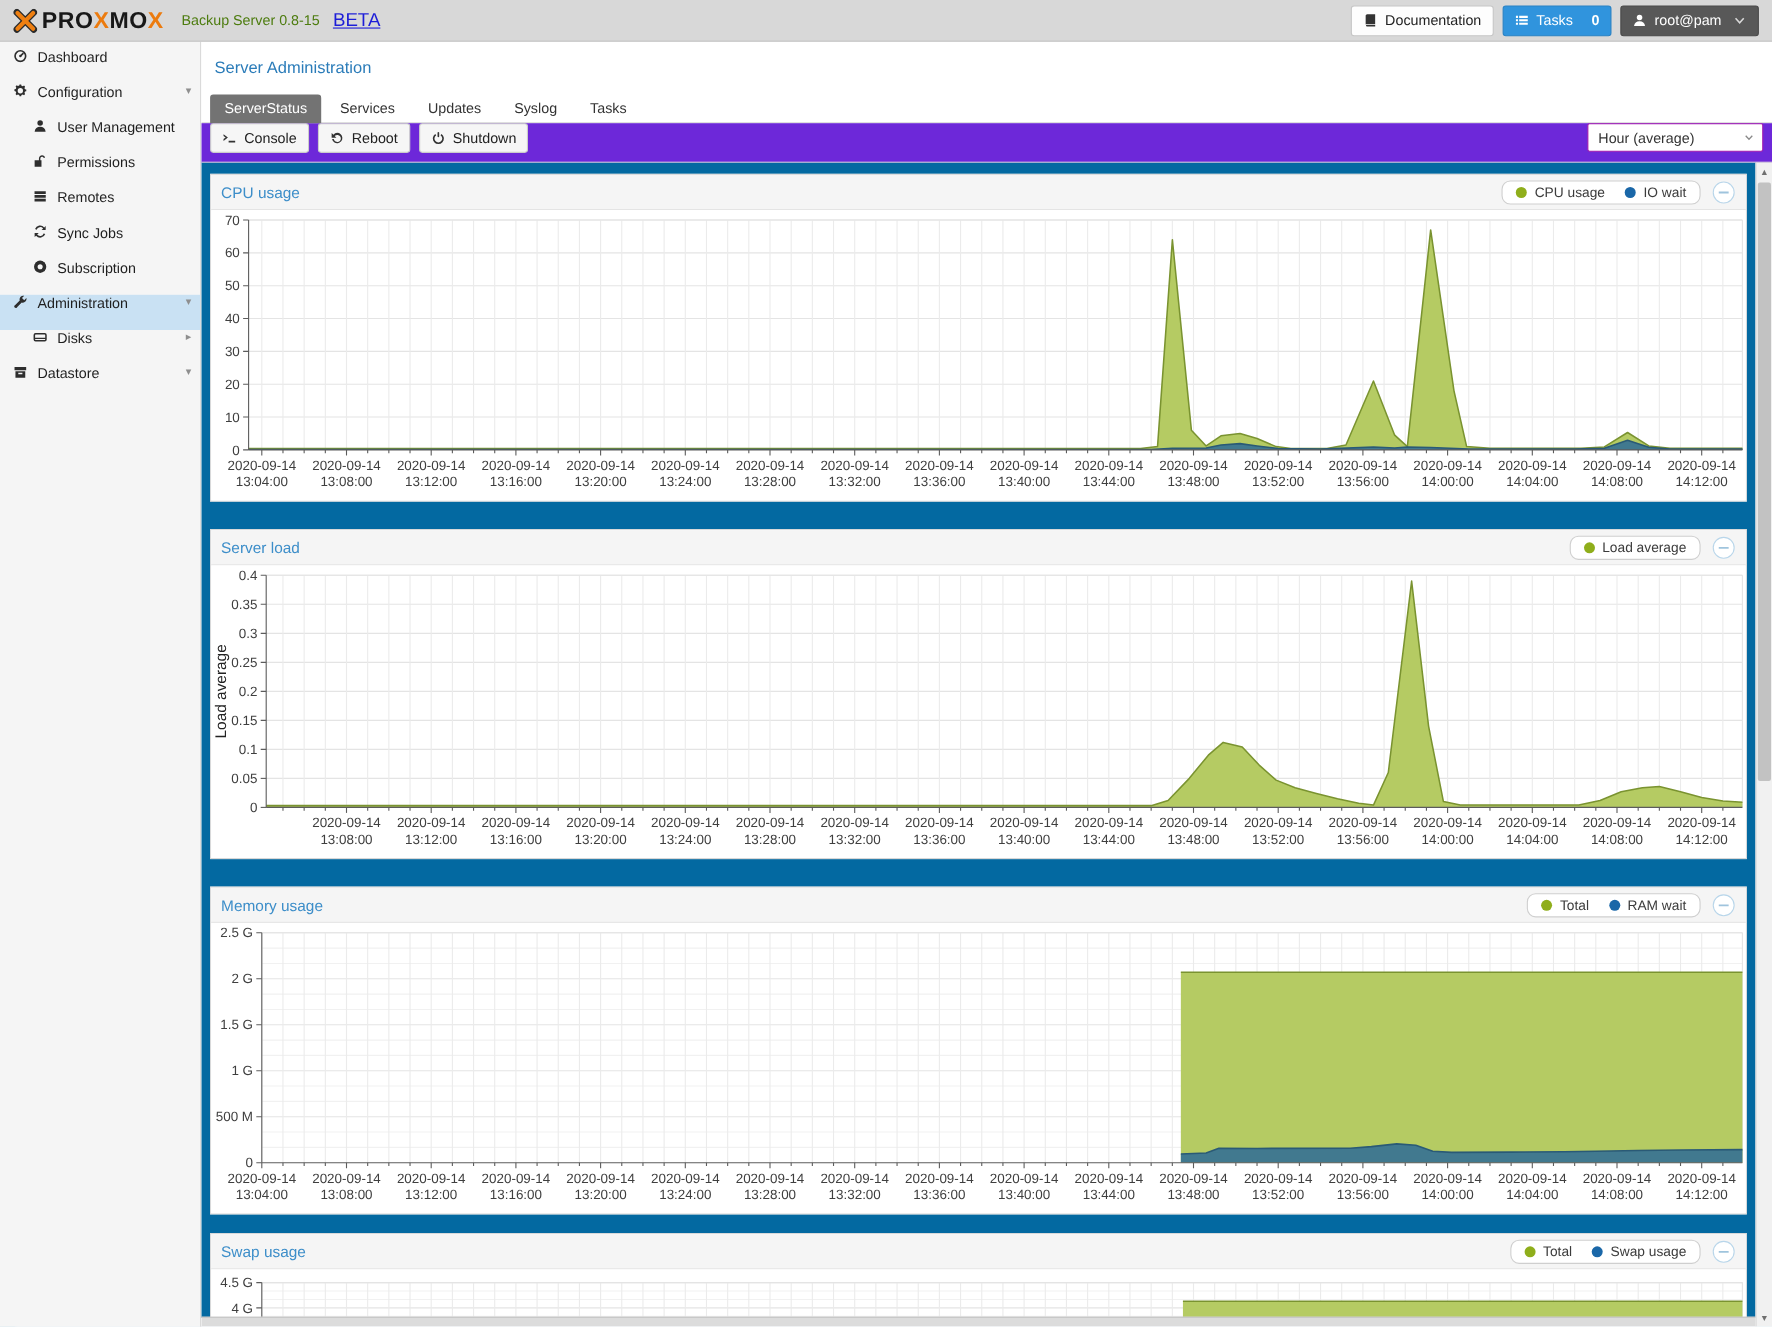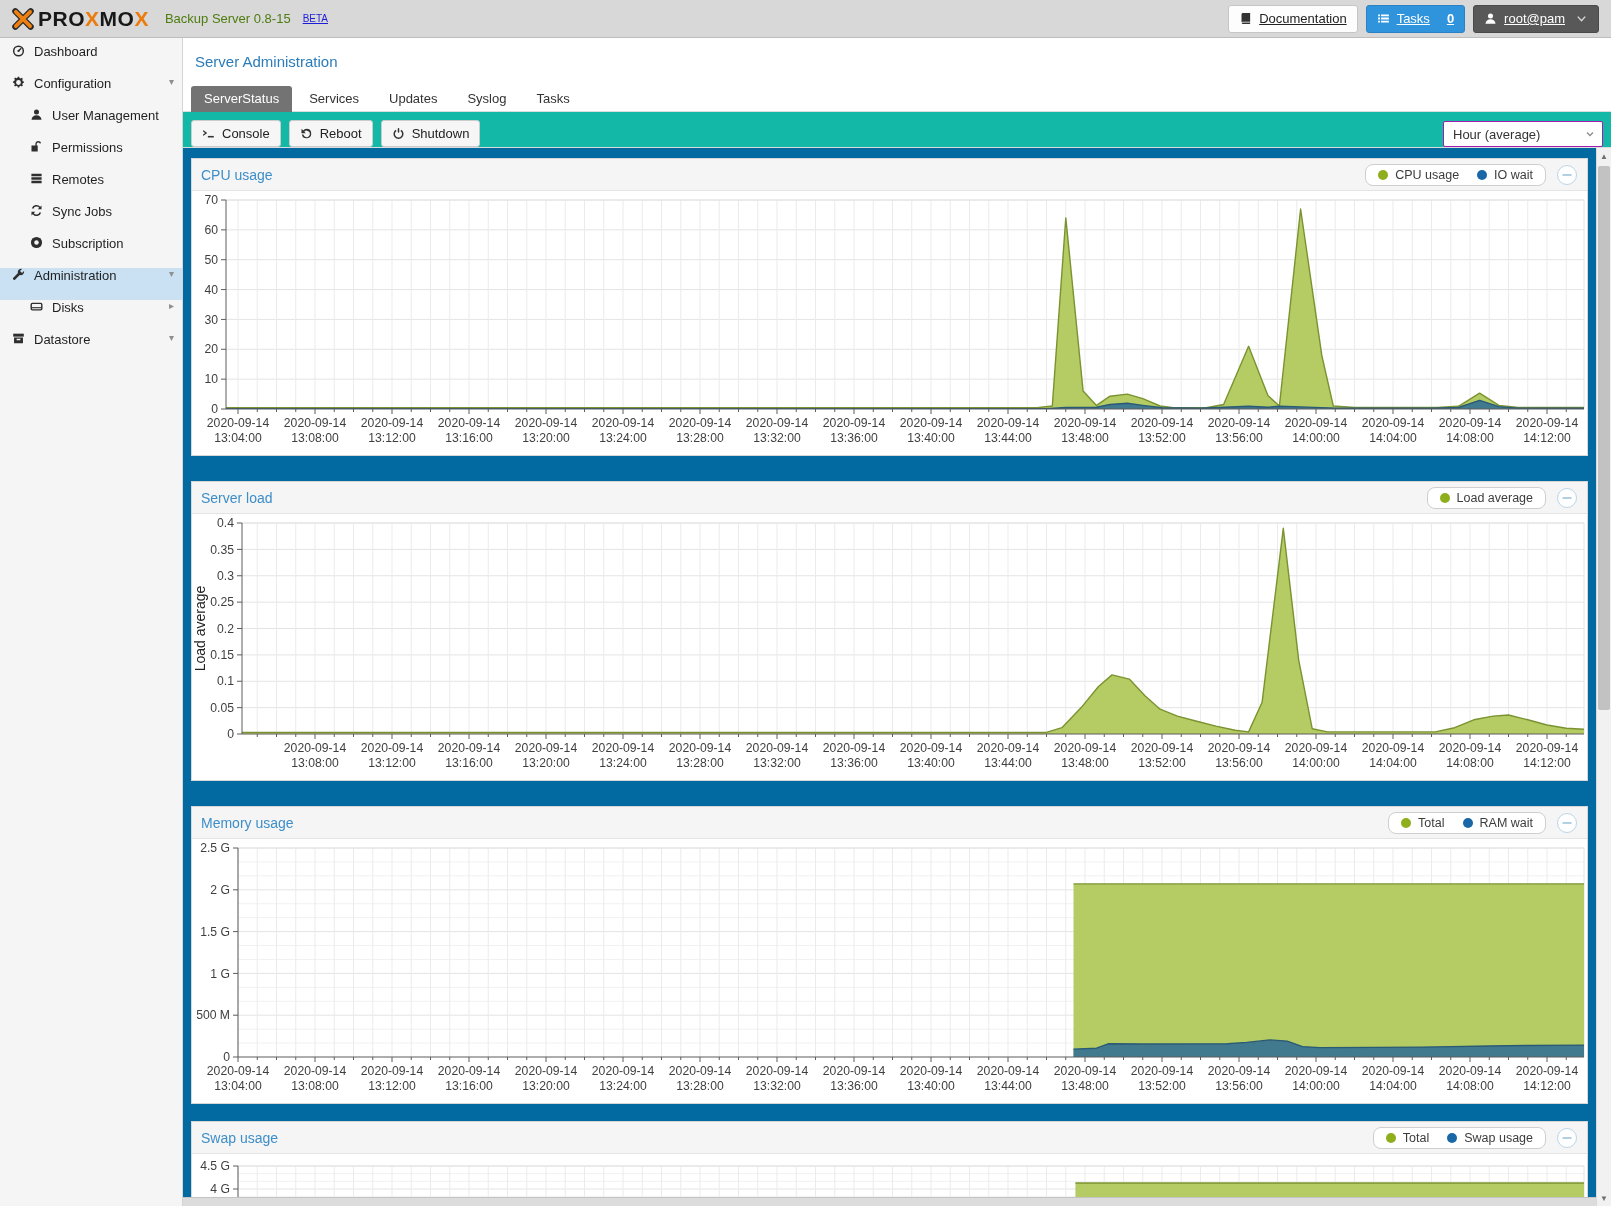--- a/index.html
+++ b/index.html
@@ -5,23 +5,23 @@
   html,body{margin:0;padding:0;background:#fff;}
   body{width:1611px;height:1206px;overflow:hidden;font-family:"Liberation Sans",sans-serif;-webkit-font-smoothing:antialiased;}
   .app{position:relative;width:1611px;height:1206px;background:#fff;border-radius:17px;}
 
   
   .topbar{position:absolute;top:0;left:0;right:0;height:38px;background:#d8d8d8;border-bottom:1px solid #bdbdbd;display:flex;align-items:center;padding:0 12px;box-sizing:border-box;gap:6px;}
   .brand{display:flex;align-items:center;gap:4px;margin-right:6px;}
   .brand-word{font-size:21px;font-weight:800;letter-spacing:.5px;color:#181818;}
   .brand-word .ox{color:#ec7b0e;}
   .product{font-size:13px;color:#4d7c0f;margin-left:4px;}
-  .beta{font-size:10px;color:#1d1dd8;text-decoration:underline;margin-left:6px;cursor:pointer;}
+  .beta{font-size:17px;color:#1d1dd8;text-decoration:underline;margin-left:6px;cursor:pointer;}
   .top-right{margin-left:auto;display:flex;align-items:center;gap:8px;}
-  .hbtn{display:inline-flex;align-items:center;gap:7px;height:28px;padding:0 10px;border-radius:3px;font-size:13px;box-sizing:border-box;cursor:pointer;text-decoration:underline;}
+  .hbtn{display:inline-flex;align-items:center;gap:7px;height:28px;padding:0 10px;border-radius:3px;font-size:13px;box-sizing:border-box;cursor:pointer;}
   .hbtn svg{width:13px;height:13px;}
   .hbtn.doc{background:#fdfdfd;border:1px solid #c6c6c6;color:#222;}
   .hbtn.tasks{background:#3094dd;border:1px solid #2a82c4;color:#fff;}
   .hbtn.tasks .cnt{font-weight:bold;margin-left:10px;}
   .hbtn.user{background:#585858;border:1px solid #4a4a4a;color:#fff;}
 
   
   .bodyrow{position:absolute;top:38px;left:0;right:0;bottom:0;display:flex;}
   .sidebar{width:183px;box-sizing:border-box;background:#f5f5f5;border-right:1px solid #d4d4d4;padding-top:6px;flex:none;}
   .side-item{height:32px;display:flex;align-items:flex-start;gap:9px;padding:0 8px 0 11px;font-size:13px;color:#1f1f1f;cursor:pointer;}
@@ -30,21 +30,21 @@
   .sicon{width:14px;display:inline-flex;justify-content:center;color:#2e2e2e;flex:none;}
   .sicon svg{width:13px;height:13px;}
   .slabel{white-space:nowrap;}
   .sexp{margin-left:auto;color:#8f8f8f;font-size:10px;}
 
   .main{flex:1;position:relative;background:#fff;overflow:hidden;}
   .main-title{height:44px;box-sizing:border-box;padding:15px 12px 0 12px;font-size:15px;color:#2b7cb9;}
   .tabbar{height:30px;box-sizing:border-box;padding:4px 0 0 8px;display:flex;gap:4px;border-bottom:1px solid #dcdcdc;}
   .tab{height:26px;box-sizing:border-box;padding:5px 13px;font-size:13px;color:#333;border-radius:3px 3px 0 0;cursor:pointer;}
   .tab.active{background:#737373;color:#fff;}
-  .toolbar{height:36px;box-sizing:border-box;background:#14b8a6;border-bottom:1px solid #dcdcdc;display:flex;align-items:flex-end;padding:0 8px;gap:8px;}
+  .toolbar{height:36px;box-sizing:border-box;background:#6d28d9;border-bottom:1px solid #dcdcdc;display:flex;align-items:flex-start;padding:0 8px;gap:8px;}
   .tbtn{display:inline-flex;align-items:center;gap:7px;background:#f6f6f6;border:1px solid #cccccc;border-radius:3px;padding:0 10px;height:25px;font-size:13px;color:#222;cursor:pointer;}
   .tbtn svg{width:13px;height:13px;color:#333;}
   .range-select{margin-left:auto;width:160px;height:26px;box-sizing:border-box;background:#fff;border:1px solid #a21caf;border-radius:2px;display:flex;align-items:center;padding:0 6px 0 9px;font-size:13px;color:#333;cursor:pointer;}
   .range-select .val{flex:1;}
   .range-select svg{width:12px;height:12px;}
 
   .content{position:absolute;top:110px;left:0;width:1413px;bottom:8px;overflow:hidden;background:#0369a1;padding:10px 8px 0 8px;box-sizing:border-box;}
   .bottom-strip{position:absolute;left:0;bottom:0;width:1413px;height:8px;background:#dcdcdc;border-top:1px solid #c4c4c4;}
 
   

